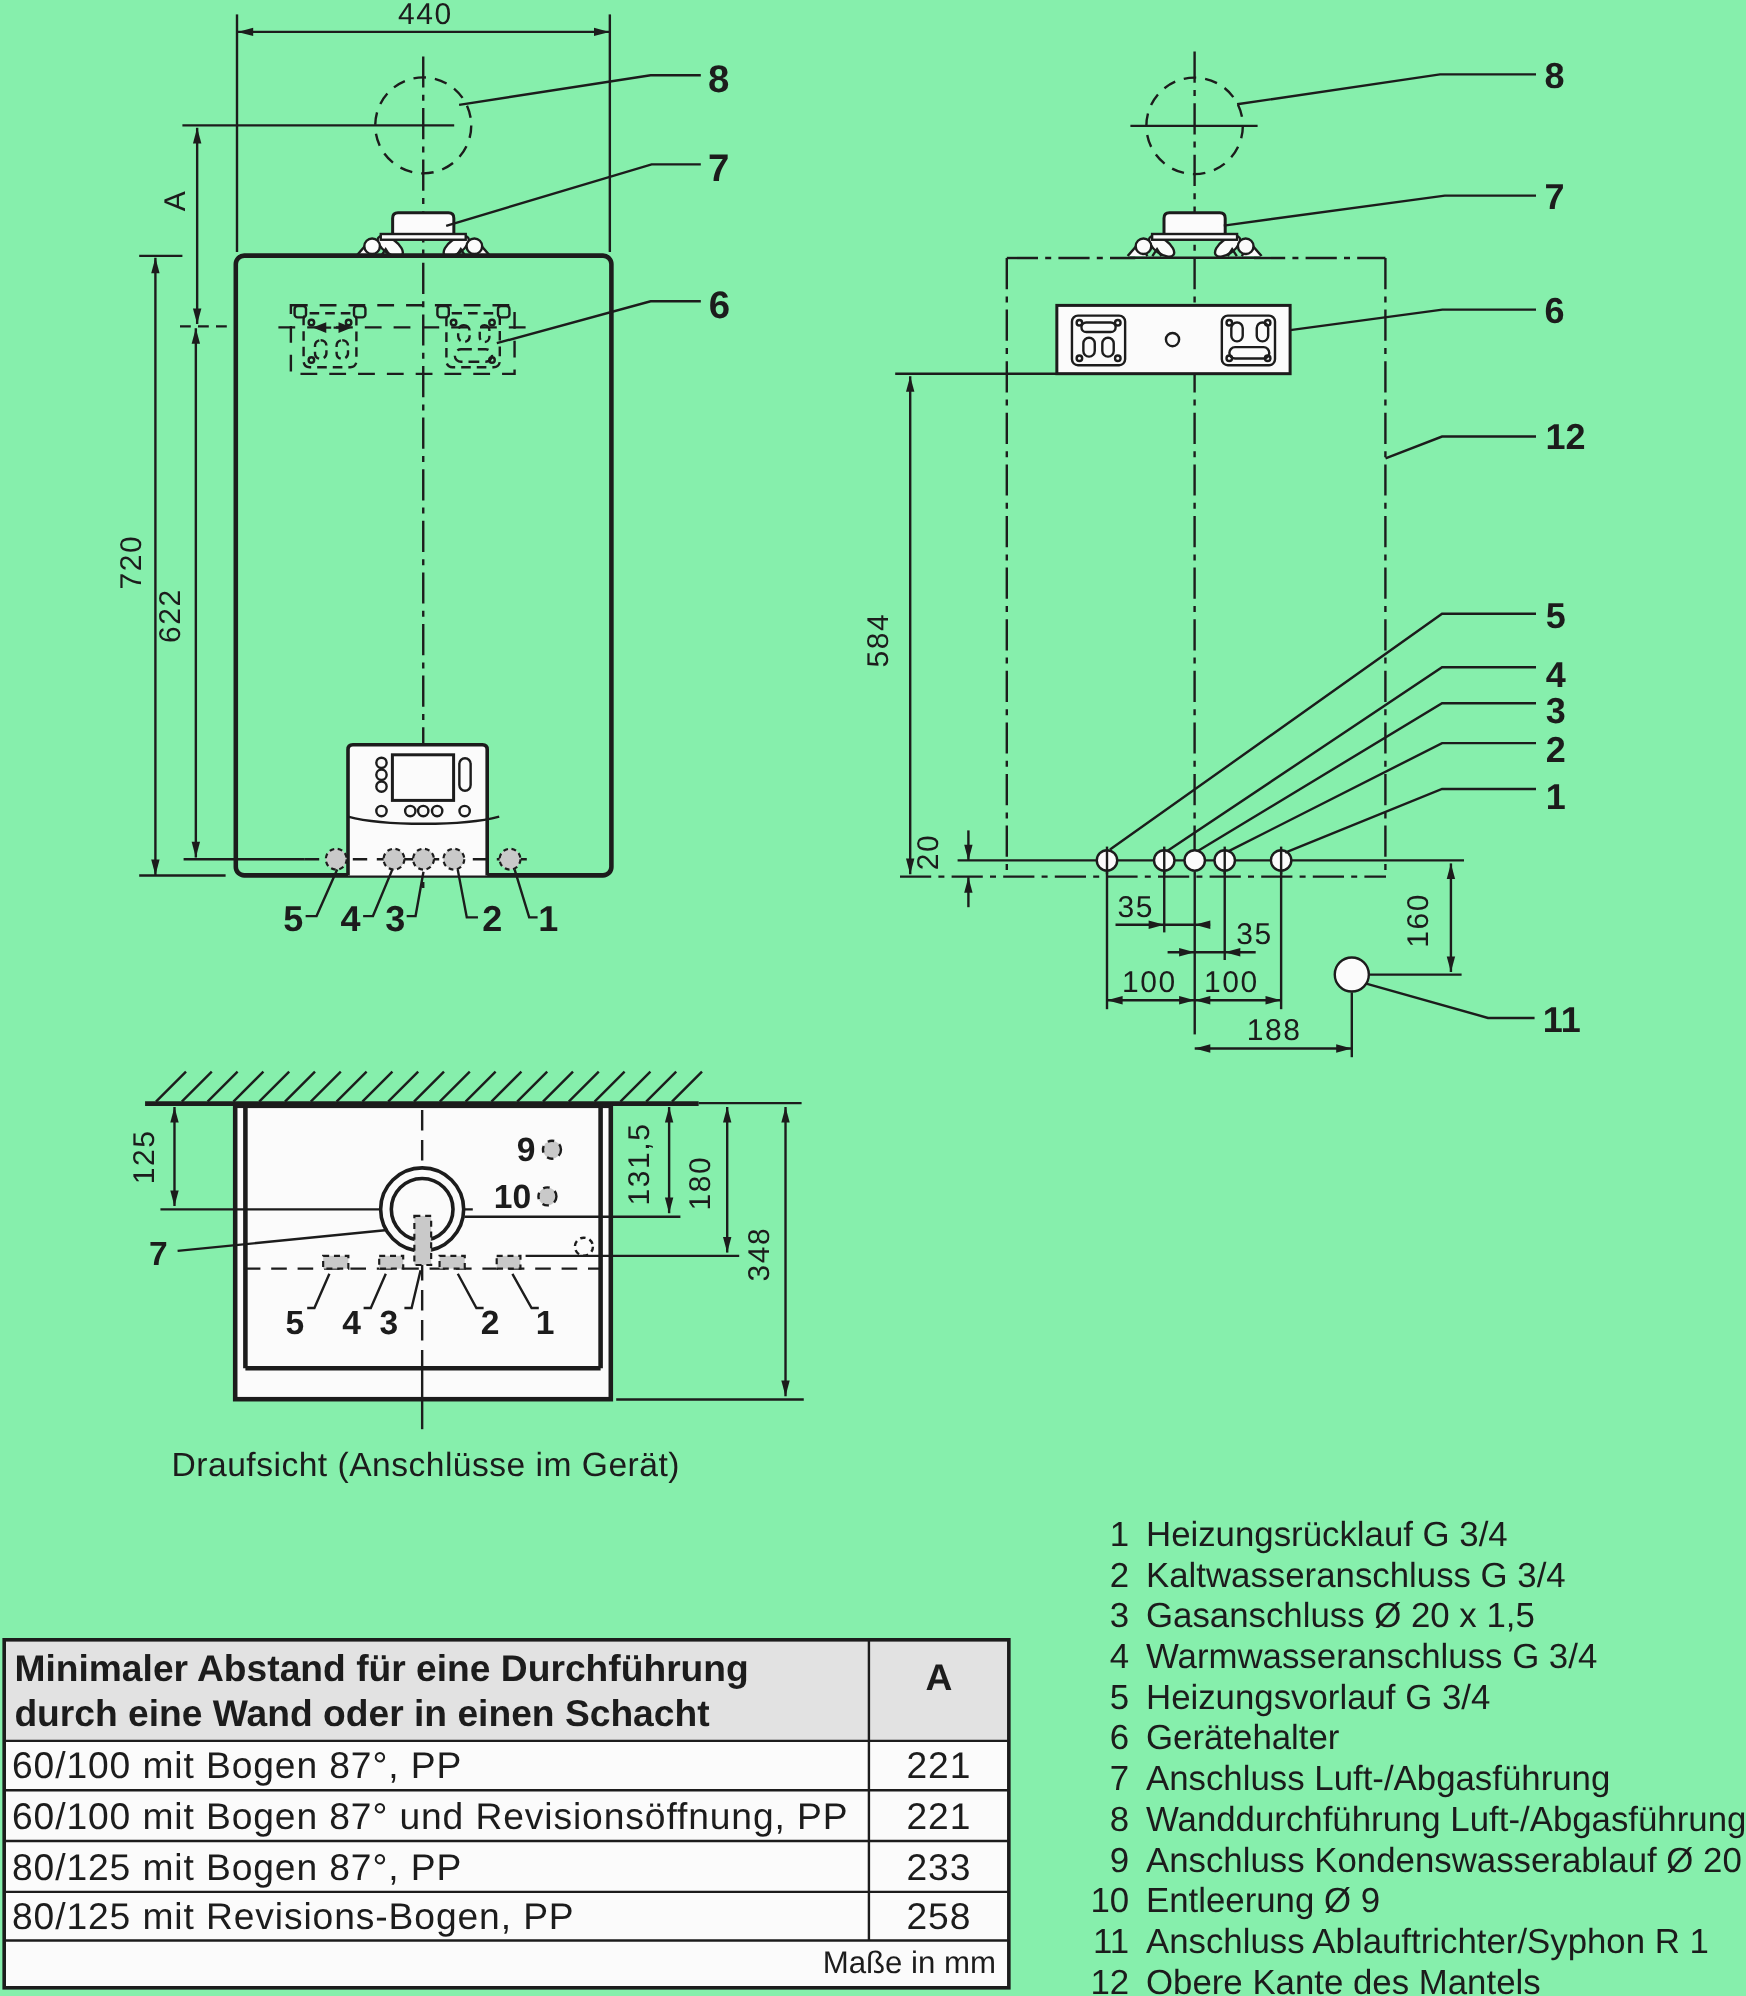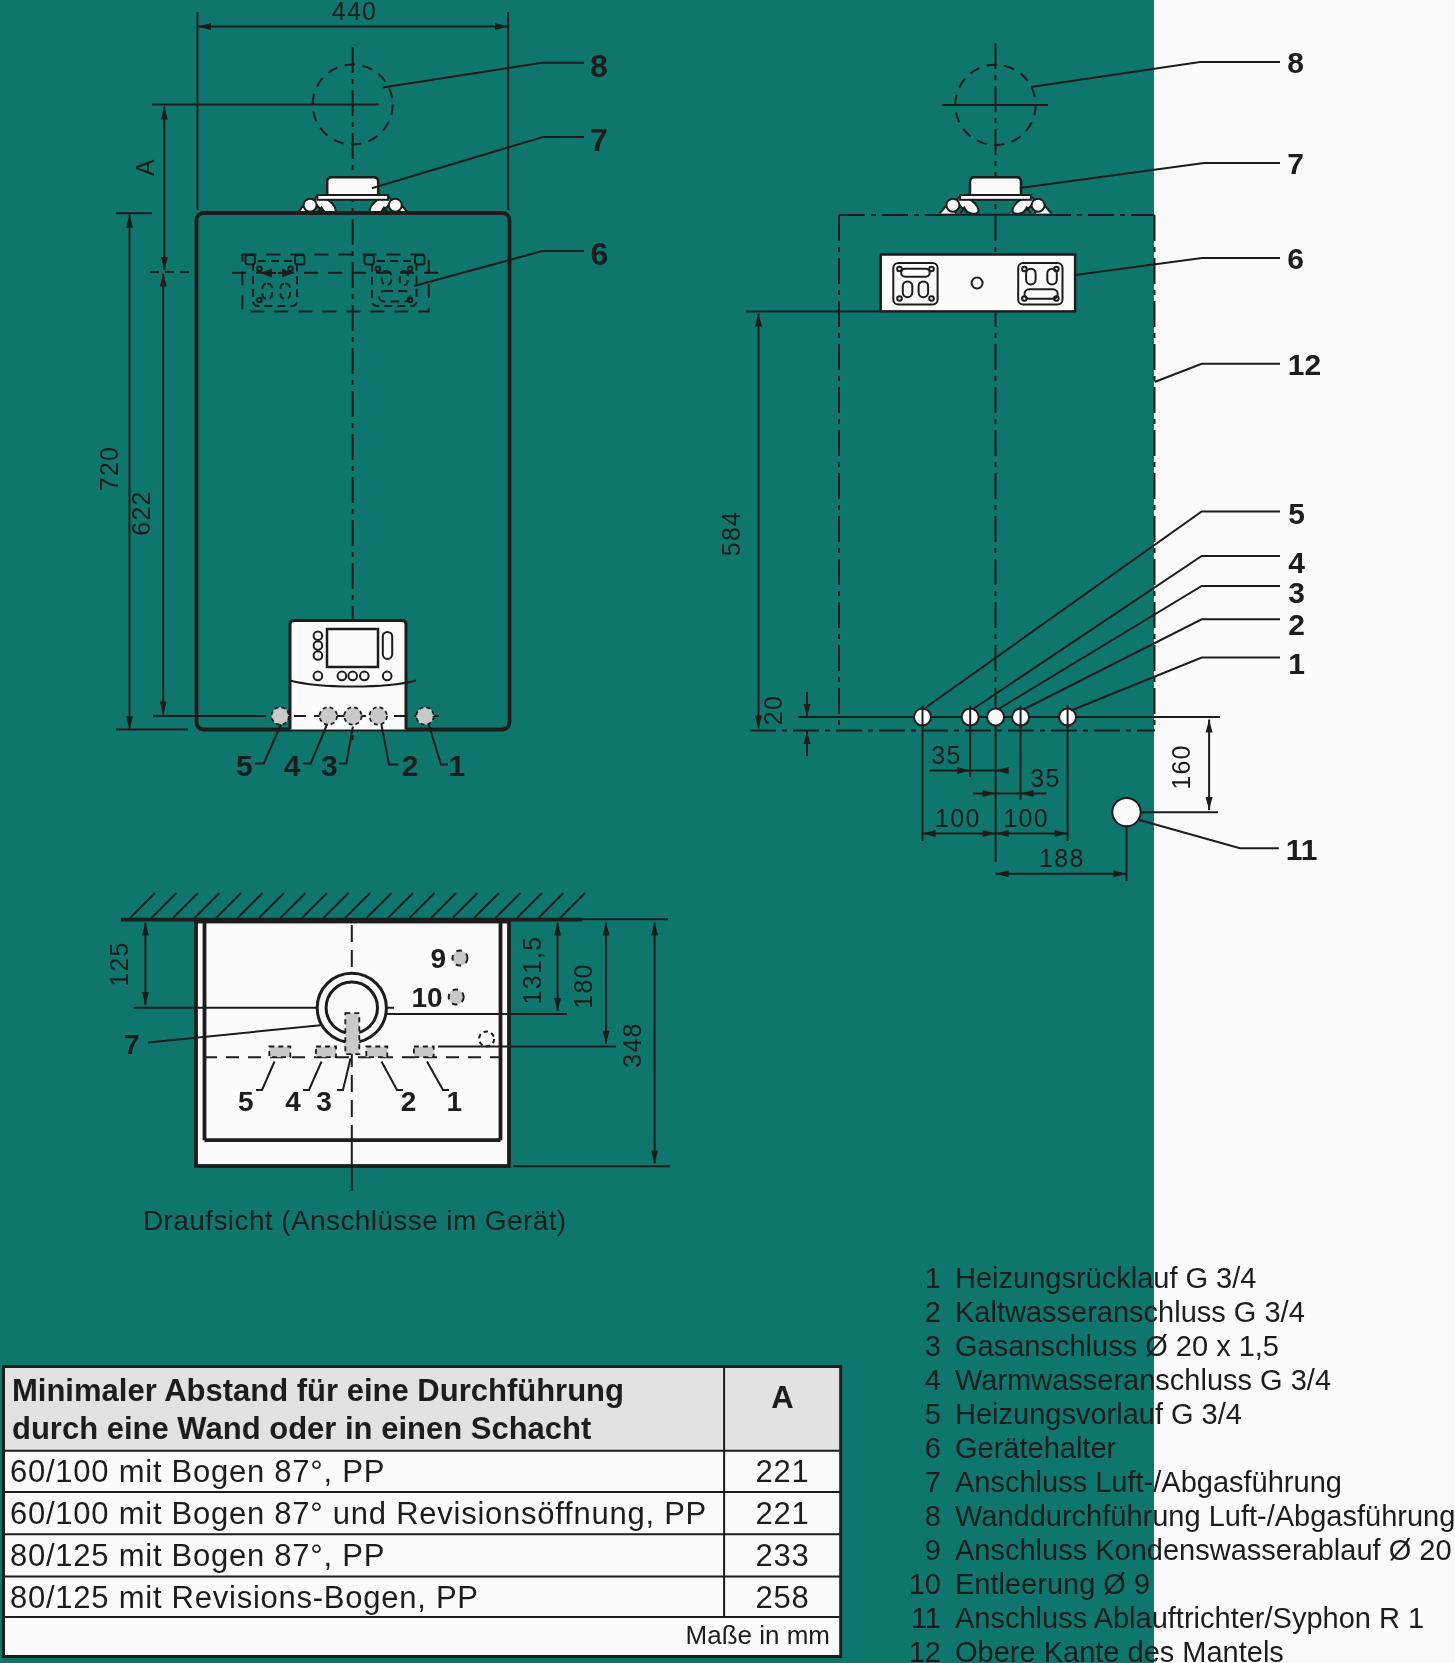--- a/index.html
+++ b/index.html
@@ -1,16 +1,16 @@
 <!DOCTYPE html>
 <html><head>
 <meta charset="utf-8">
 <style>
 html,body{margin:0;padding:0;background:#fbfbfb;}
-#page{position:relative;will-change:transform;width:1154px;height:1663px;background:#0f766e;font-family:"Liberation Sans",sans-serif;}
+#page{position:relative;will-change:transform;width:1455px;height:1663px;background:#86efac;font-family:"Liberation Sans",sans-serif;}
 svg{position:absolute;top:0;left:0;}
 text{fill:#1c1c1c;font-family:"Liberation Sans",sans-serif;}
 .dt{font-size:25px;letter-spacing:1.3px;}
 .lb{font-size:30px;font-weight:bold;}
 .lbl{font-size:32px;font-weight:bold;}
 .lbt{font-size:28px;font-weight:bold;}
 .tb{font-size:31px;letter-spacing:0.75px;}
 .tbb{font-size:31px;font-weight:bold;}
 .lg{font-size:29px;}
 .cap{font-size:28px;letter-spacing:0.4px;}

